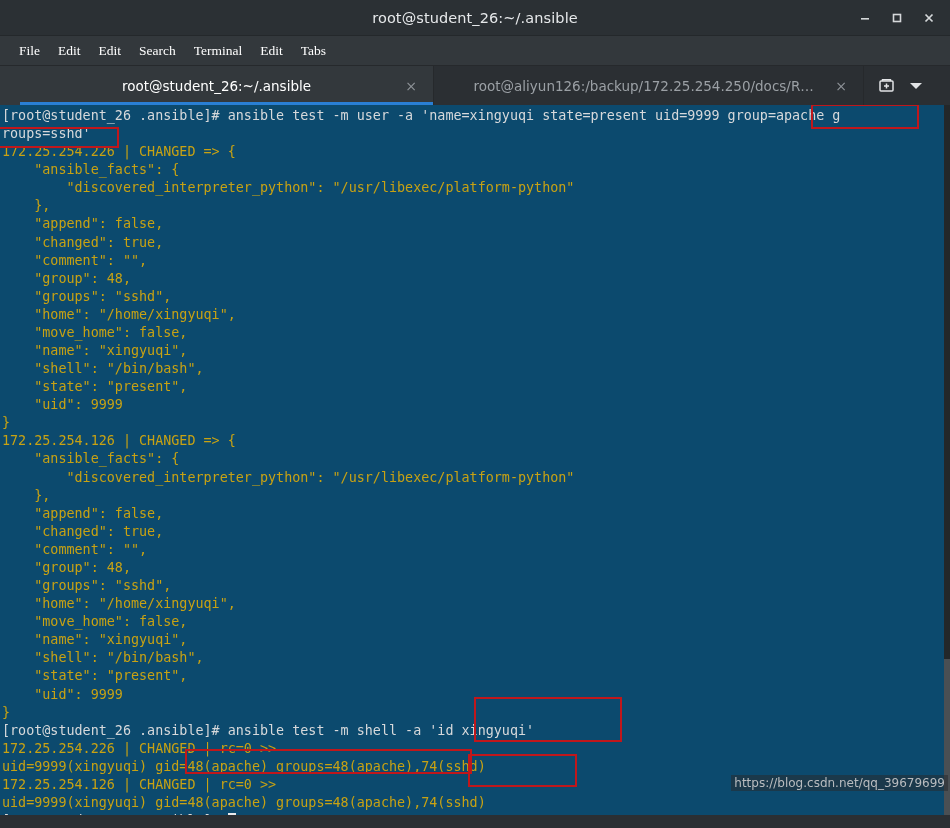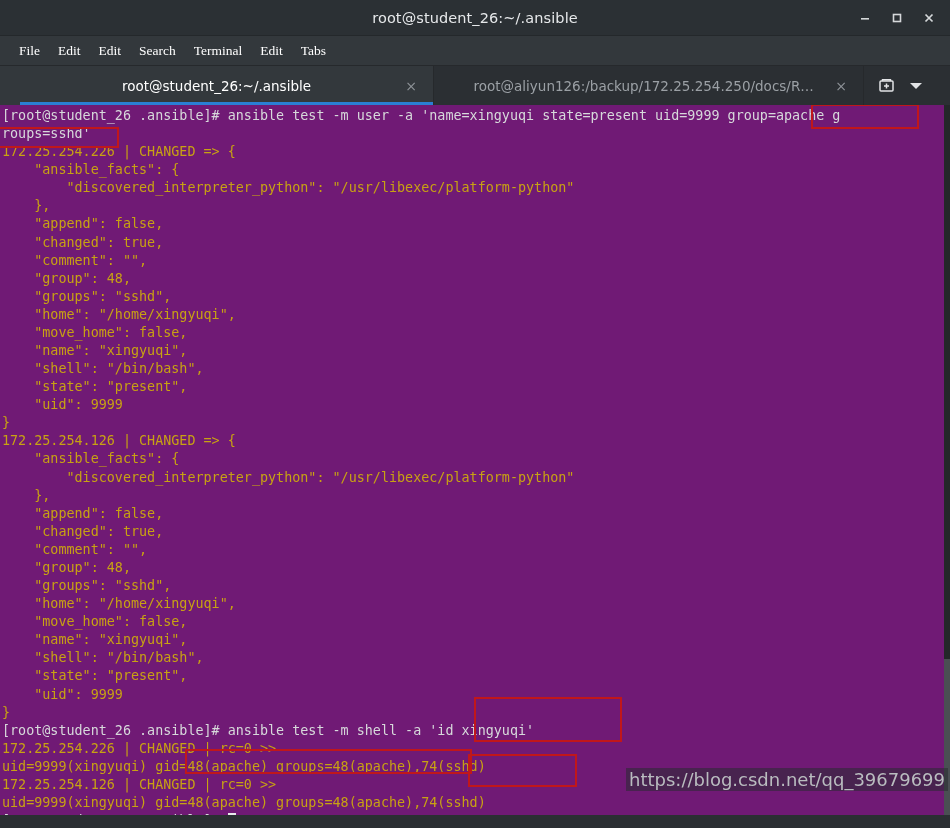--- a/index.html
+++ b/index.html
@@ -113,21 +113,21 @@
     gap: 14px;
     padding-left: 14px;
     background: #2b2f33;
   }
   .tb-icon { color: #e2e4e6; display: flex; align-items: center; }
 
   
   .term {
     position: relative;
     height: 710px;
-    background: #701a75;
+    background: #0c4a6e;
     padding: 2px 0 0 2px;
     overflow: hidden;
   }
   .term-inner {
     font-family: "DejaVu Sans Mono", monospace;
     font-size: 13.4px;
     line-height: 18.08px;
     white-space: pre;
     color: #c8a213;
   }
@@ -149,21 +149,21 @@
     pointer-events: none;
   }
 
   
   .watermark {
     position: absolute;
     right: 2px;
     bottom: 24px;
     color: #b9bcbf;
     font-family: "DejaVu Sans", sans-serif;
-    font-size: 18px;
+    font-size: 12px;
     background: rgba(40,44,47,0.55);
     padding: 1px 3px;
   }
 
   
   .scrollbar {
     position: absolute;
     right: 0; top: 0;
     width: 6px; height: 100%;
     background: #232729;

